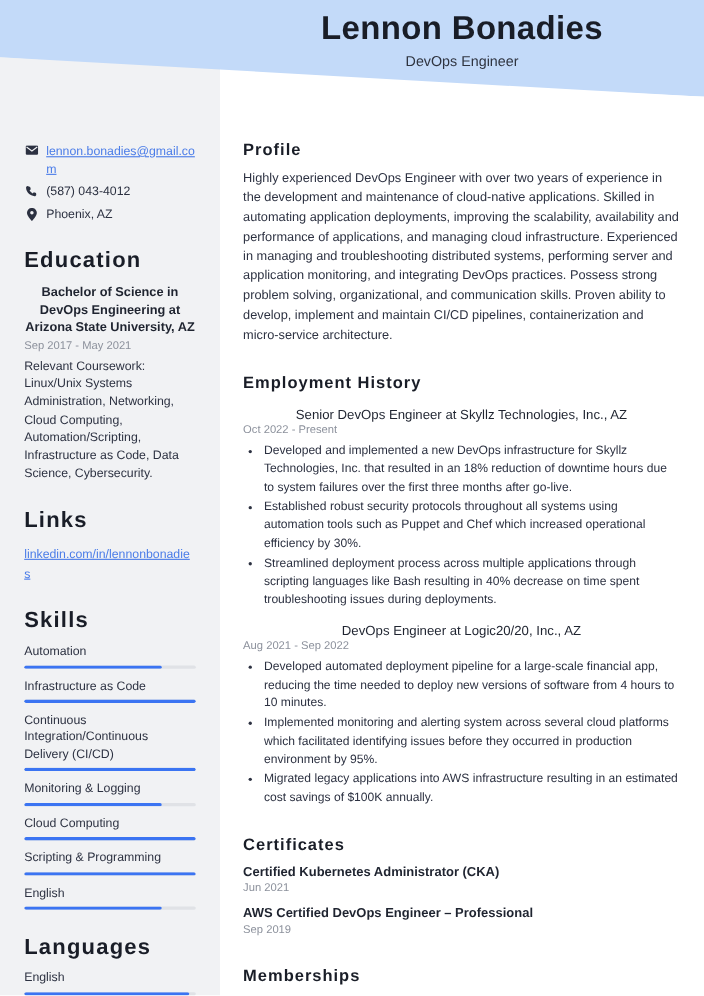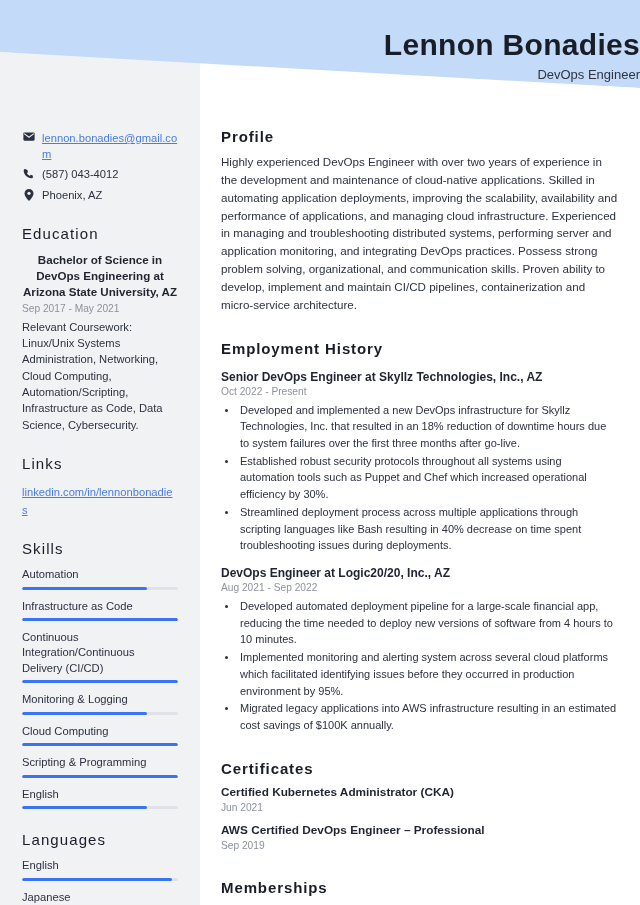--- a/index.html
+++ b/index.html
@@ -28,21 +28,21 @@
   }
   .header-white{
     position:absolute;left:200px;top:0;width:440px;height:130px;
     background:#ffffff;z-index:3;
     clip-path:polygon(0 66px,440px 88px,440px 130px,0 130px);
   }
 
   
   .header-text{
     position:absolute;left:200px;top:0;width:440px;z-index:6;
-    text-align:right;padding-top:28px;box-sizing:border-box;
+    text-align:center;padding-top:9px;box-sizing:border-box;
   }
   .name{
     font-size:30px;font-weight:bold;letter-spacing:.3px;
     color:#191d27;line-height:1.12;margin:0;
   }
   .job-title{
     font-size:13px;color:#2f3440;margin-top:5px;line-height:1.2;
   }
 
   
@@ -65,21 +65,21 @@
     align-items:center;padding-top:2px;color:#2c3141;
   }
   .c-icon svg{display:block;}
   a.link{
     color:#4a7ce8;text-decoration:underline;font-size:11.2px;
     word-break:break-all;
   }
 
   
   .side-h{
-    font-size:15px;font-weight:normal;letter-spacing:1.1px;
+    font-size:20px;font-weight:bold;letter-spacing:1.1px;
     color:#191d27;margin:22px 0 9px 0;line-height:1.2;
   }
   .main-h{
     font-size:15px;font-weight:bold;letter-spacing:.9px;
     color:#191d27;margin:0 0 7px 0;line-height:1.2;
   }
   .main-h.spaced{margin-top:26px;}
 
   
   .edu-title{
@@ -107,21 +107,21 @@
     border-radius:2px;
   }
 
   
   .profile-text{
     font-size:11.6px;line-height:1.54;color:#2c3141;margin:0;
   }
   .job{margin-top:11px;}
   .job:first-of-type{margin-top:4px;}
   .job-head{
-    font-size:12px;font-weight:bold;color:#1f2430;line-height:1.35;
+    font-size:12px;font-weight:normal;color:#1f2430;line-height:1.35;text-align:center;
   }
   ul.bullets{
     margin:3px 0 0 0;padding-left:17px;list-style:disc;
   }
   ul.bullets li{
     font-size:11px;line-height:1.52;color:#2c3141;
     margin-bottom:1px;padding-left:2px;
   }
   ul.bullets li::marker{font-size:10px;}
 

